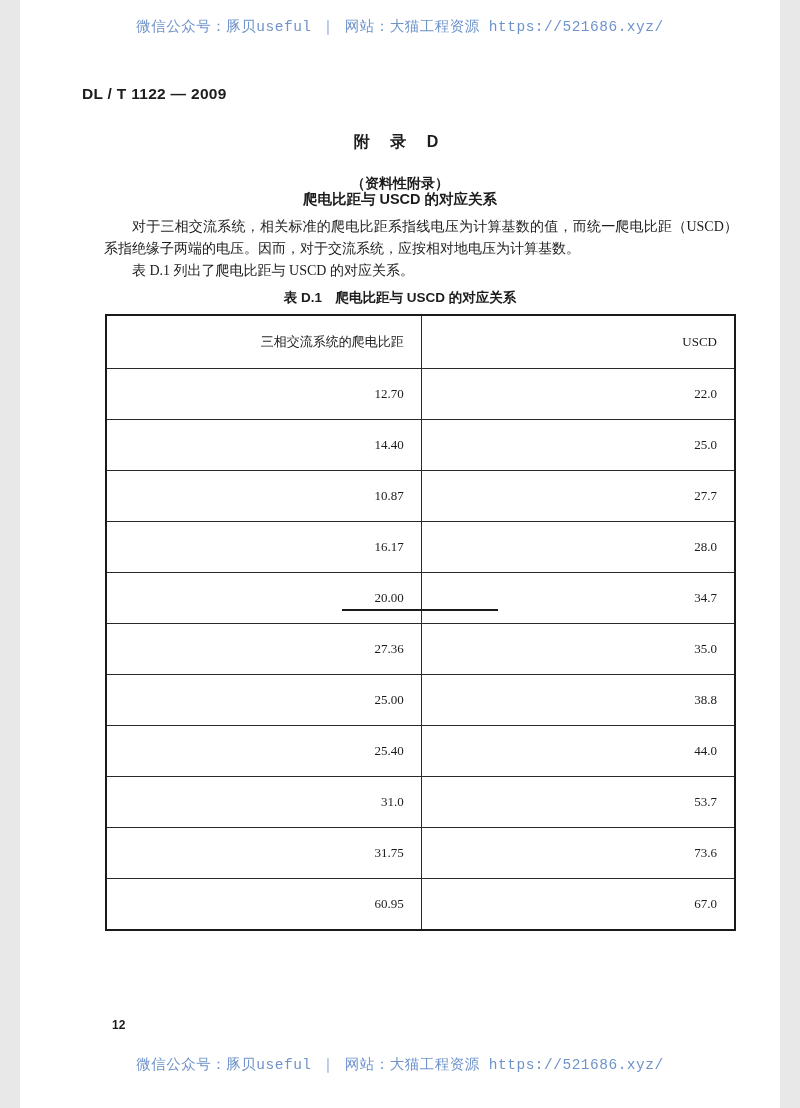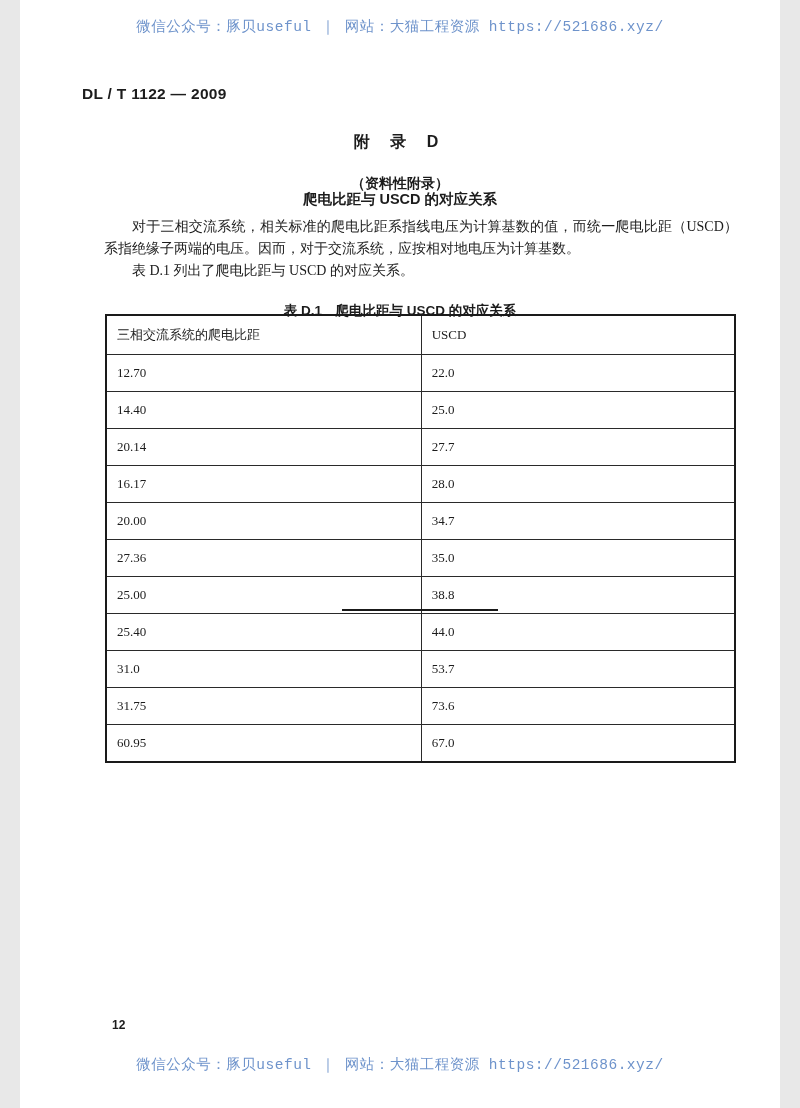--- a/index.html
+++ b/index.html
@@ -69,40 +69,40 @@
     top: 216px;
     width: 634px;
     font-size: 14px;
     line-height: 22px;
     text-align: justify;
   }
   .body-text p { text-indent: 2em; }
   .table-caption {
     position: absolute;
     left: 0; right: 0;
-    top: 302px;
+    top: 289px;
     text-align: center;
     font-size: 13.5px;
     font-weight: bold;
     font-family: "Liberation Sans", "DejaVu Sans", sans-serif;
   }
   table.data-table {
     position: absolute;
     left: 85px;
     top: 314px;
     width: 631px;
     border-collapse: collapse;
     table-layout: fixed;
     font-size: 13px;
   }
   table.data-table th, table.data-table td {
     border: 1.5px solid #2a2a2a;
-    text-align: left;
+    text-align: right;
     height: 22px;
-    padding: 10px;
+    padding: 17px;
     font-weight: normal;
   }
   table.data-table th {
     height: 24px;
     font-size: 13px;
   }
   table.data-table { border: 2.5px solid #1a1a1a; }
   table.data-table col.col-left { width: 50.1%; }
   table.data-table col.col-right { width: 49.9%; }
   .end-divider {
@@ -158,21 +158,21 @@
     <tbody>
         <tr>
           <td>12.70</td>
           <td>22.0</td>
         </tr>
         <tr>
           <td>14.40</td>
           <td>25.0</td>
         </tr>
         <tr>
-          <td>20.14</td>
+          <td>10.87</td>
           <td>27.7</td>
         </tr>
         <tr>
           <td>16.17</td>
           <td>28.0</td>
         </tr>
         <tr>
           <td>20.00</td>
           <td>34.7</td>
         </tr>

